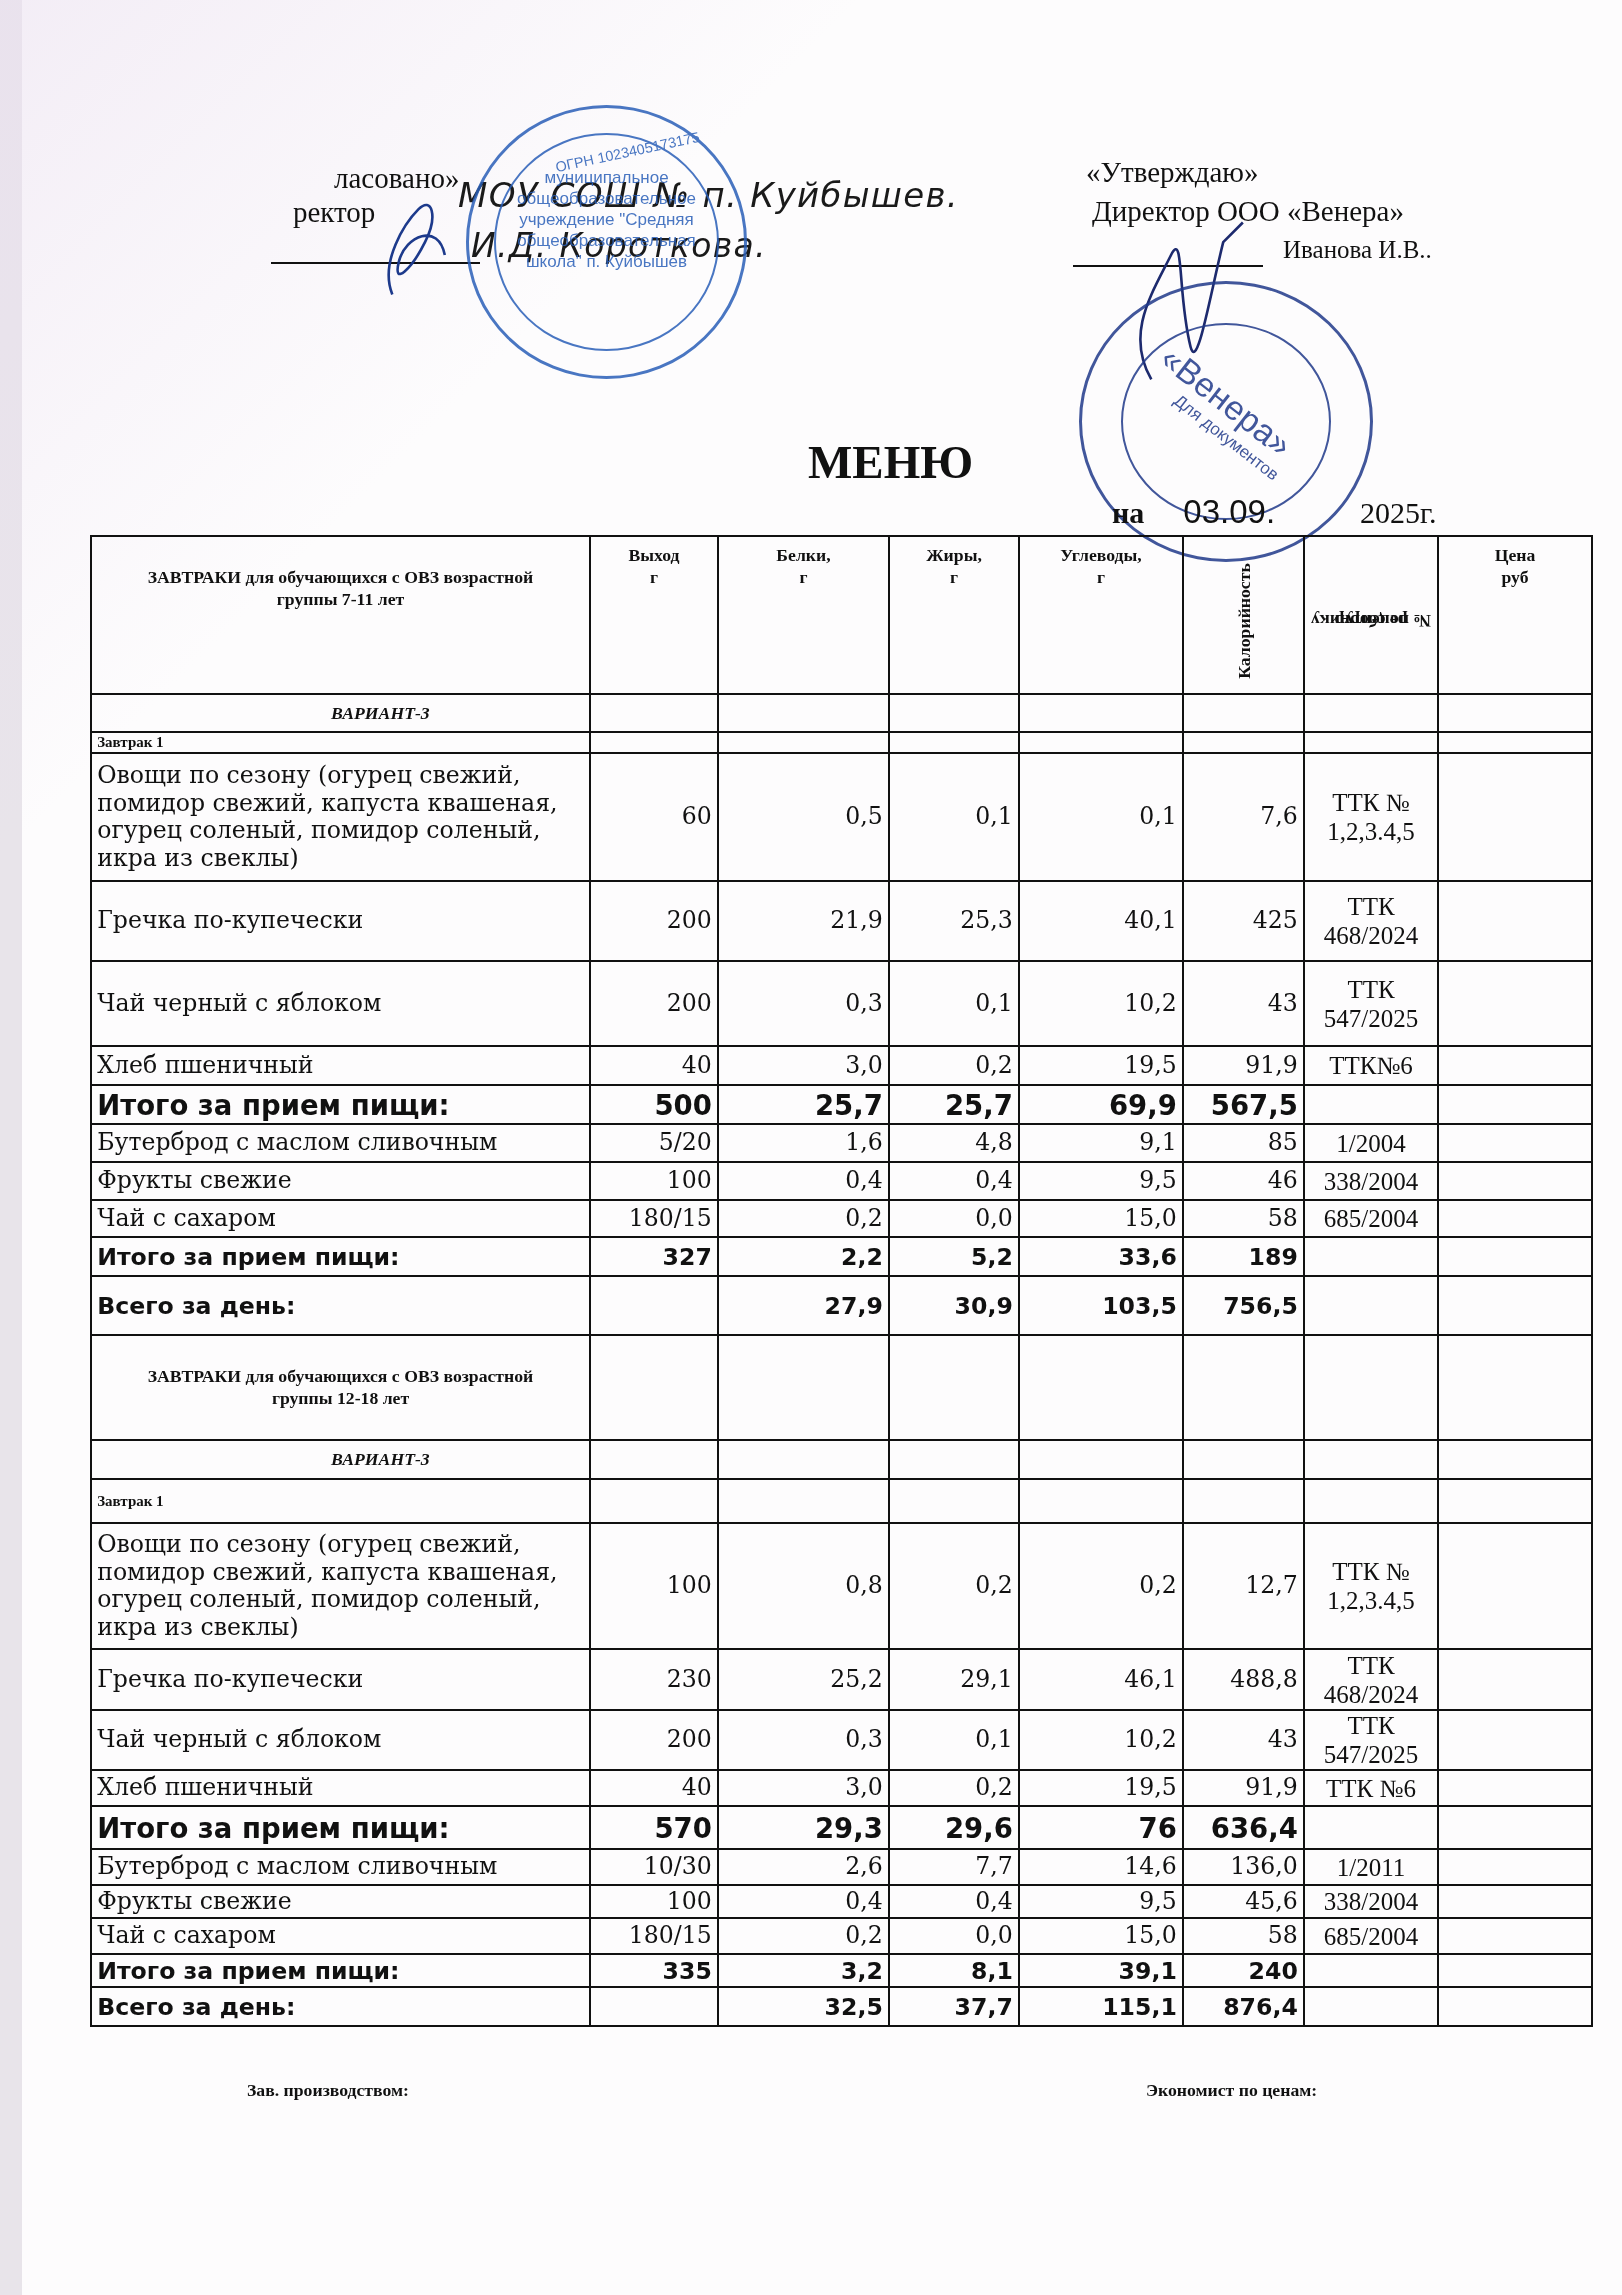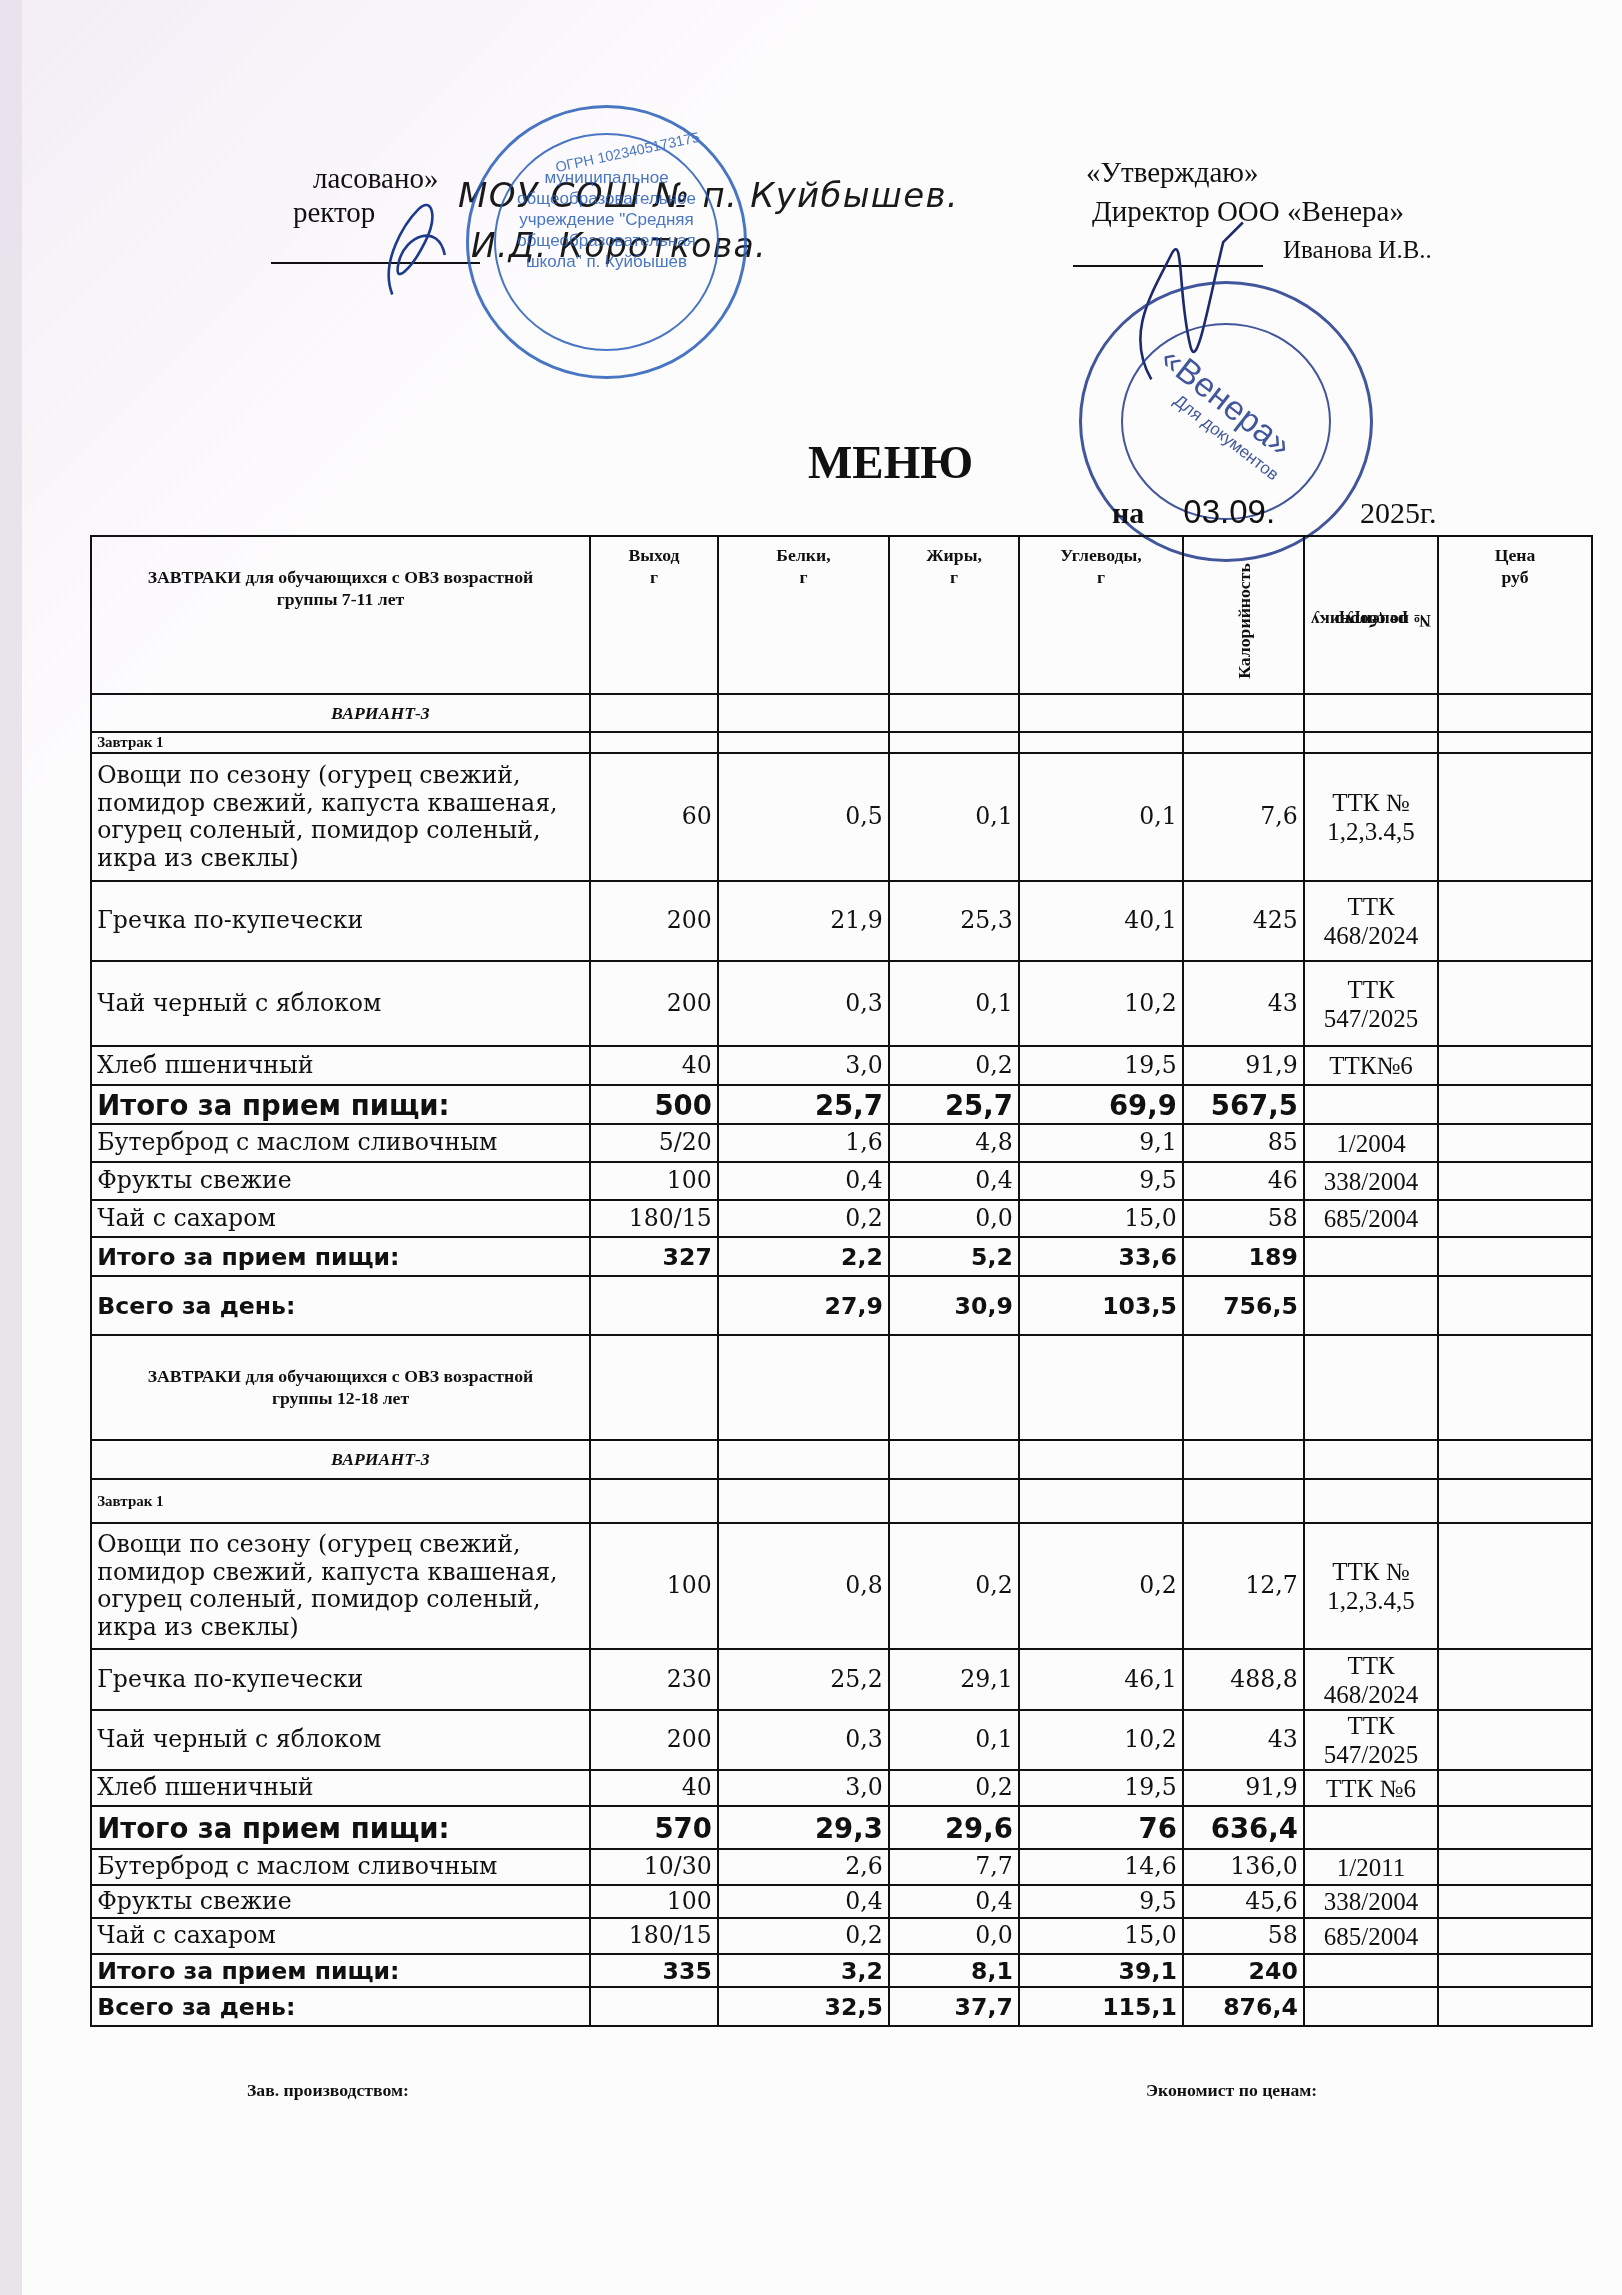--- a/index.html
+++ b/index.html
@@ -12,21 +12,21 @@
     position: absolute; left: 0; top: 0; width: 1622px; height: 2295px;
     background: linear-gradient(135deg, rgba(235,225,240,0.55) 0%, rgba(250,248,252,0) 22%);
     pointer-events: none;
   }
   .left-edge {
     position: absolute; left: 0; top: 0; width: 22px; height: 2295px;
     background: #e8e4ea;
   }
   .abs { position: absolute; white-space: nowrap; }
 
-  .approve-left-1 { left: 313px; top: 162px; font-size: 29px; }
+  .approve-left-1 { left: 334px; top: 162px; font-size: 29px; }
   .approve-left-2 { left: 293px; top: 196px; font-size: 29px; }
   .approve-left-hand { left: 458px; top: 175px; font-size: 34px; font-family: "DejaVu Sans", sans-serif; font-style: italic; color: #1a1a1a; letter-spacing: 1.3px; }
   .approve-left-name { left: 471px; top: 226px; font-size: 33px; font-family: "DejaVu Sans", sans-serif; font-style: italic; color: #1a1a1a; letter-spacing: 1.3px; }
   .sign-line-left { position: absolute; left: 271px; top: 262px; width: 209px; height: 2px; background: #111; }
 
   .approve-right-1 { left: 1086px; top: 156px; font-size: 29px; }
   .approve-right-2 { left: 1092px; top: 195px; font-size: 29px; }
   .approve-right-name { left: 1283px; top: 236px; font-size: 25px; }
   .sign-line-right { position: absolute; left: 1073px; top: 265px; width: 190px; height: 2px; background: #111; }
 

